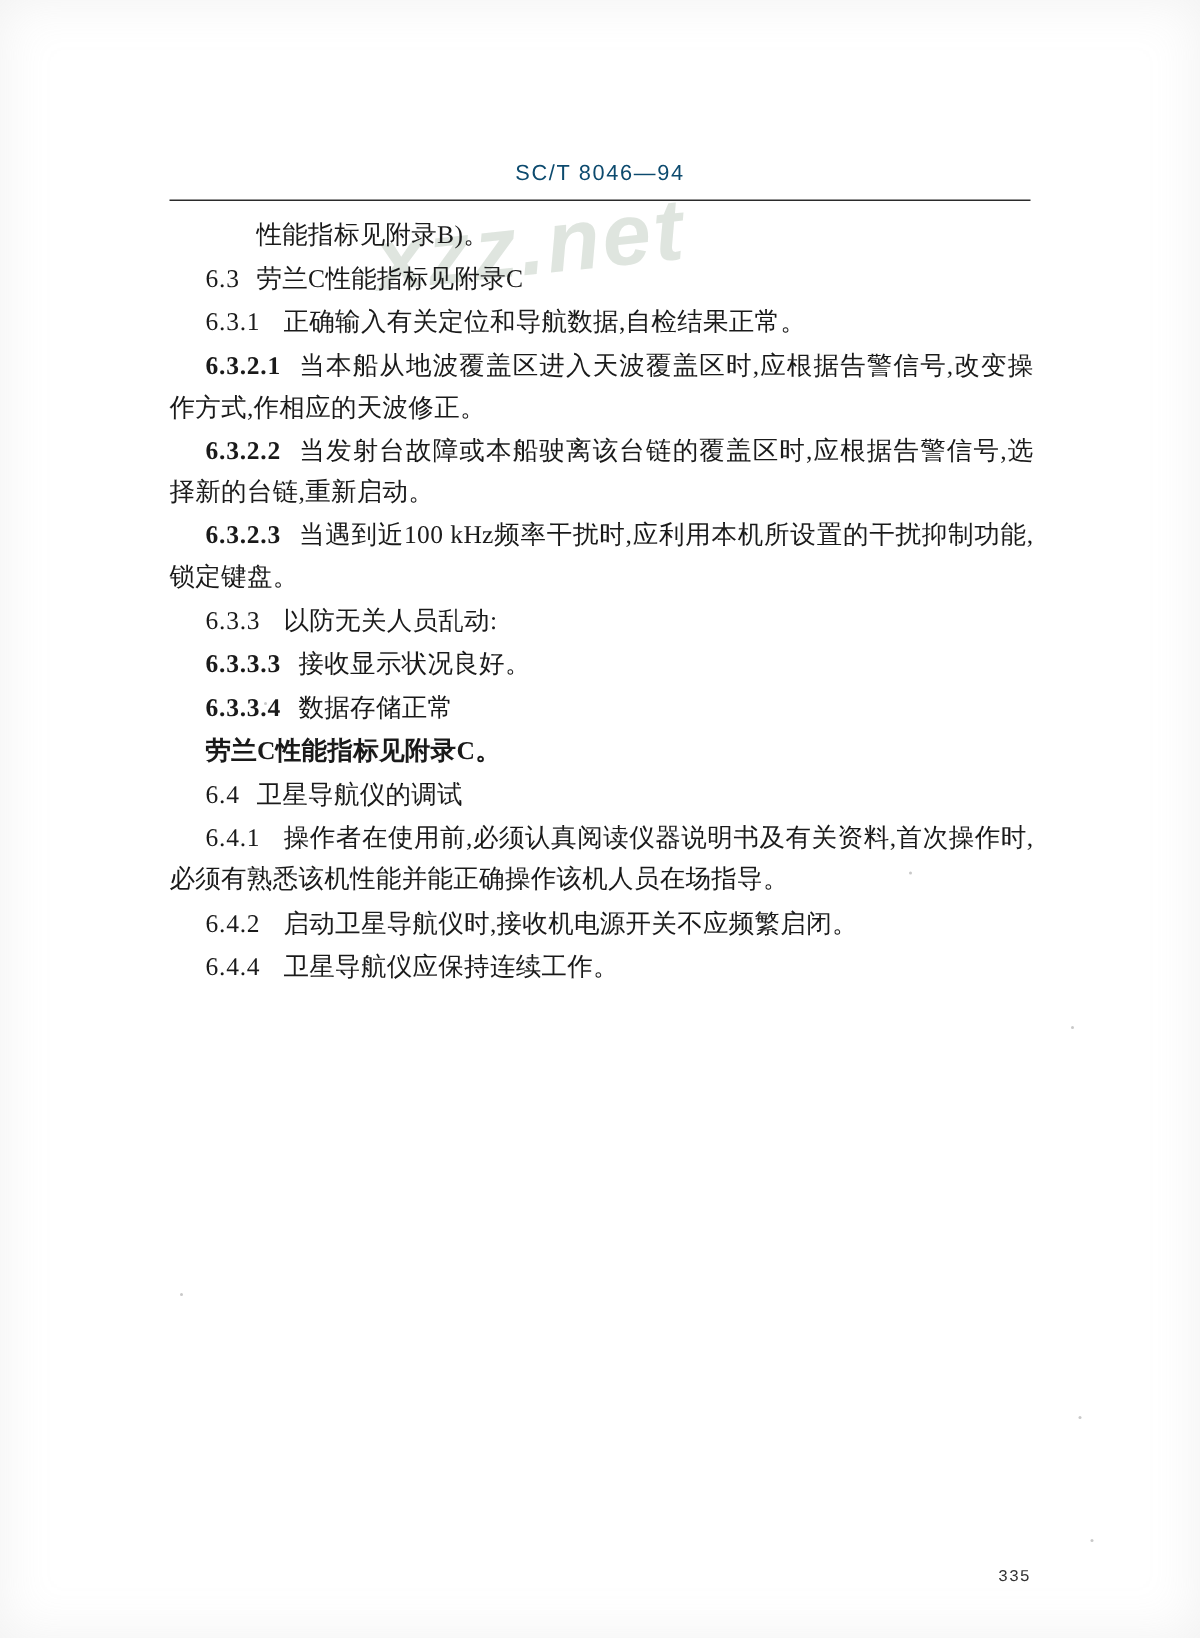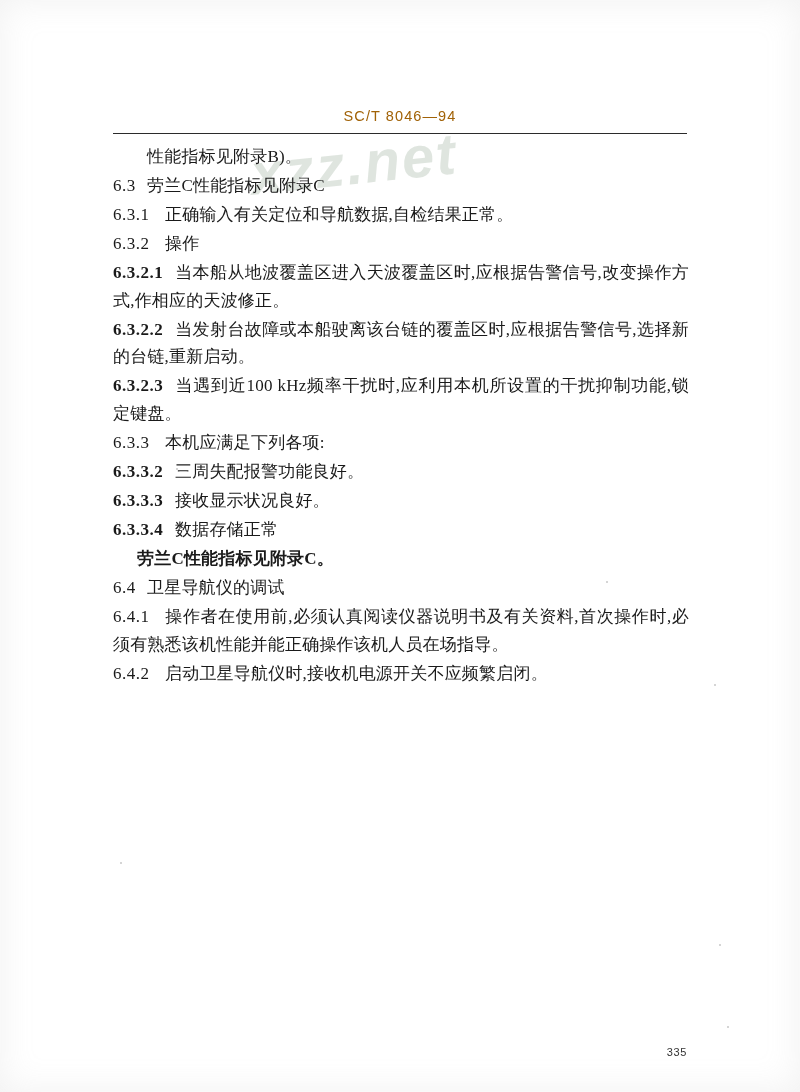--- a/index.html
+++ b/index.html
@@ -27,21 +27,21 @@
   }
 
   .doc-header {
     position: absolute;
     top: 108px;
     left: 0;
     right: 0;
     text-align: center;
     font-size: 14.5px;
     letter-spacing: 1.1px;
-    color: #a16207;
+    color: #0c4a6e;
     font-family: "Liberation Sans", sans-serif;
   }
 
   .rule {
     position: absolute;
     left: 113px;
     right: 113px;
     top: 133px;
     height: 1px;
     background: #2b2b2b;
@@ -58,20 +58,21 @@
     font-size: 17px;
     line-height: 1.62;
     margin: 0 0 1.5px 0;
     text-align: justify;
     letter-spacing: 0.2px;
   }
   .num {
     display: inline-block;
     min-width: 52px;
     letter-spacing: 0.5px;
+    margin-left: 24px;
   }
   .num.w2 { min-width: 34px; }
   .num.w4 { min-width: 62px; font-weight: bold; }
   .sub-line {
     text-indent: 24px;
     font-weight: bold;
   }
 
   .watermark {
     position: absolute;
@@ -86,21 +87,21 @@
     transform: rotate(-6deg);
     pointer-events: none;
     user-select: none;
   }
 
   .page-number {
     position: absolute;
     right: 113px;
     bottom: 34px;
     font-size: 11px;
-    font-family: Liberation Sans, sans-serif;
+    font-family: Liberation Mono, monospace;
     color: #333;
     letter-spacing: 0.6px;
   }
 
   
   .speck {
     position: absolute;
     background: #9a9a9a;
     width: 2px;
     height: 2px;
@@ -119,47 +120,46 @@
   <div class="watermark">xzz.net</div>
 
   <div class="body-col">
 
     <p class="para"><span class="num w2"></span><span>性能指标见附录B)。</span></p>
 
     <p class="para"><span class="num w2">6.3</span><span>劳兰C性能指标见附录C</span></p>
 
     <p class="para"><span class="num">6.3.1</span><span>正确输入有关定位和导航数据,自检结果正常。</span></p>
 
-    <p class="para"><span class="num">6.3.2</span><span>操作</span></p>
 
     <p class="para"><span class="num w4">6.3.2.1</span><span>当本船从地波覆盖区进入天波覆盖区时,应根据告警信号,改变操作方式,作相应的天波修正。</span></p>
 
     <p class="para"><span class="num w4">6.3.2.2</span><span>当发射台故障或本船驶离该台链的覆盖区时,应根据告警信号,选择新的台链,重新启动。</span></p>
 
     <p class="para"><span class="num w4">6.3.2.3</span><span>当遇到近100 kHz频率干扰时,应利用本机所设置的干扰抑制功能,锁定键盘。</span></p>
 
 
-    <p class="para"><span class="num">6.3.3</span><span>本机应满足下列各项:</span></p>
+    <p class="para"><span class="num">6.3.3</span><span>以防无关人员乱动:</span></p>
 
 
-    <p class="para"><span class="num w4">6.3.3.2</span><span>三周失配报警功能良好。</span></p>
 
     <p class="para"><span class="num w4">6.3.3.3</span><span>接收显示状况良好。</span></p>
 
     <p class="para"><span class="num w4">6.3.3.4</span><span>数据存储正常</span></p>
 
     <p class="para sub-line"><span>劳兰C性能指标见附录C。</span></p>
 
     <p class="para"><span class="num w2">6.4</span><span>卫星导航仪的调试</span></p>
 
     <p class="para"><span class="num">6.4.1</span><span>操作者在使用前,必须认真阅读仪器说明书及有关资料,首次操作时,必须有熟悉该机性能并能正确操作该机人员在场指导。</span></p>
 
     <p class="para"><span class="num">6.4.2</span><span>启动卫星导航仪时,接收机电源开关不应频繁启闭。</span></p>
 
 
+    <p class="para"><span class="num">6.4.4</span><span>卫星导航仪应保持连续工作。</span></p>
 
 
   </div>
 
   <div class="page-number">335</div>
 
   <span class="speck" style="left:176px; top:468px;"></span>
   <span class="speck" style="left:606px; top:581px;"></span>
   <span class="speck" style="left:714px; top:684px;"></span>
   <span class="speck" style="left:719px; top:944px;"></span>

